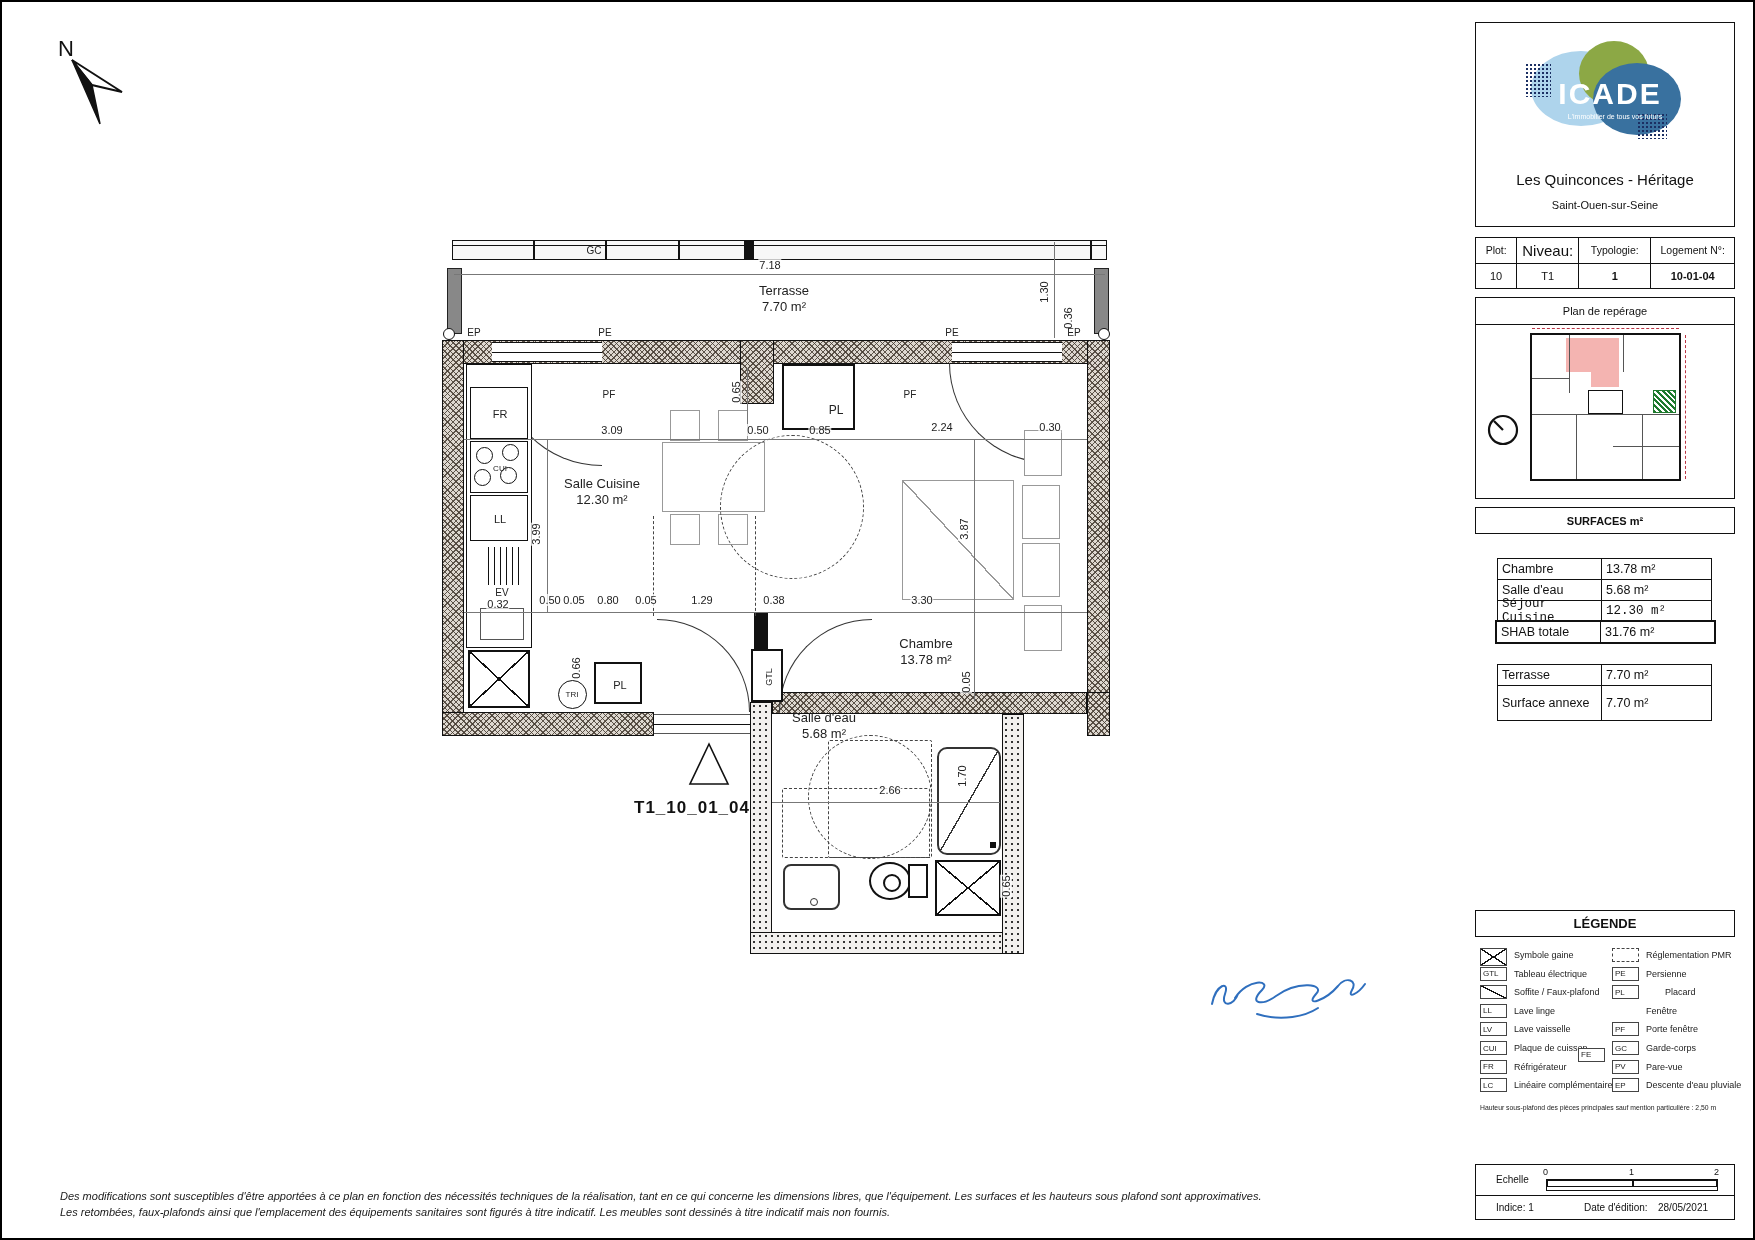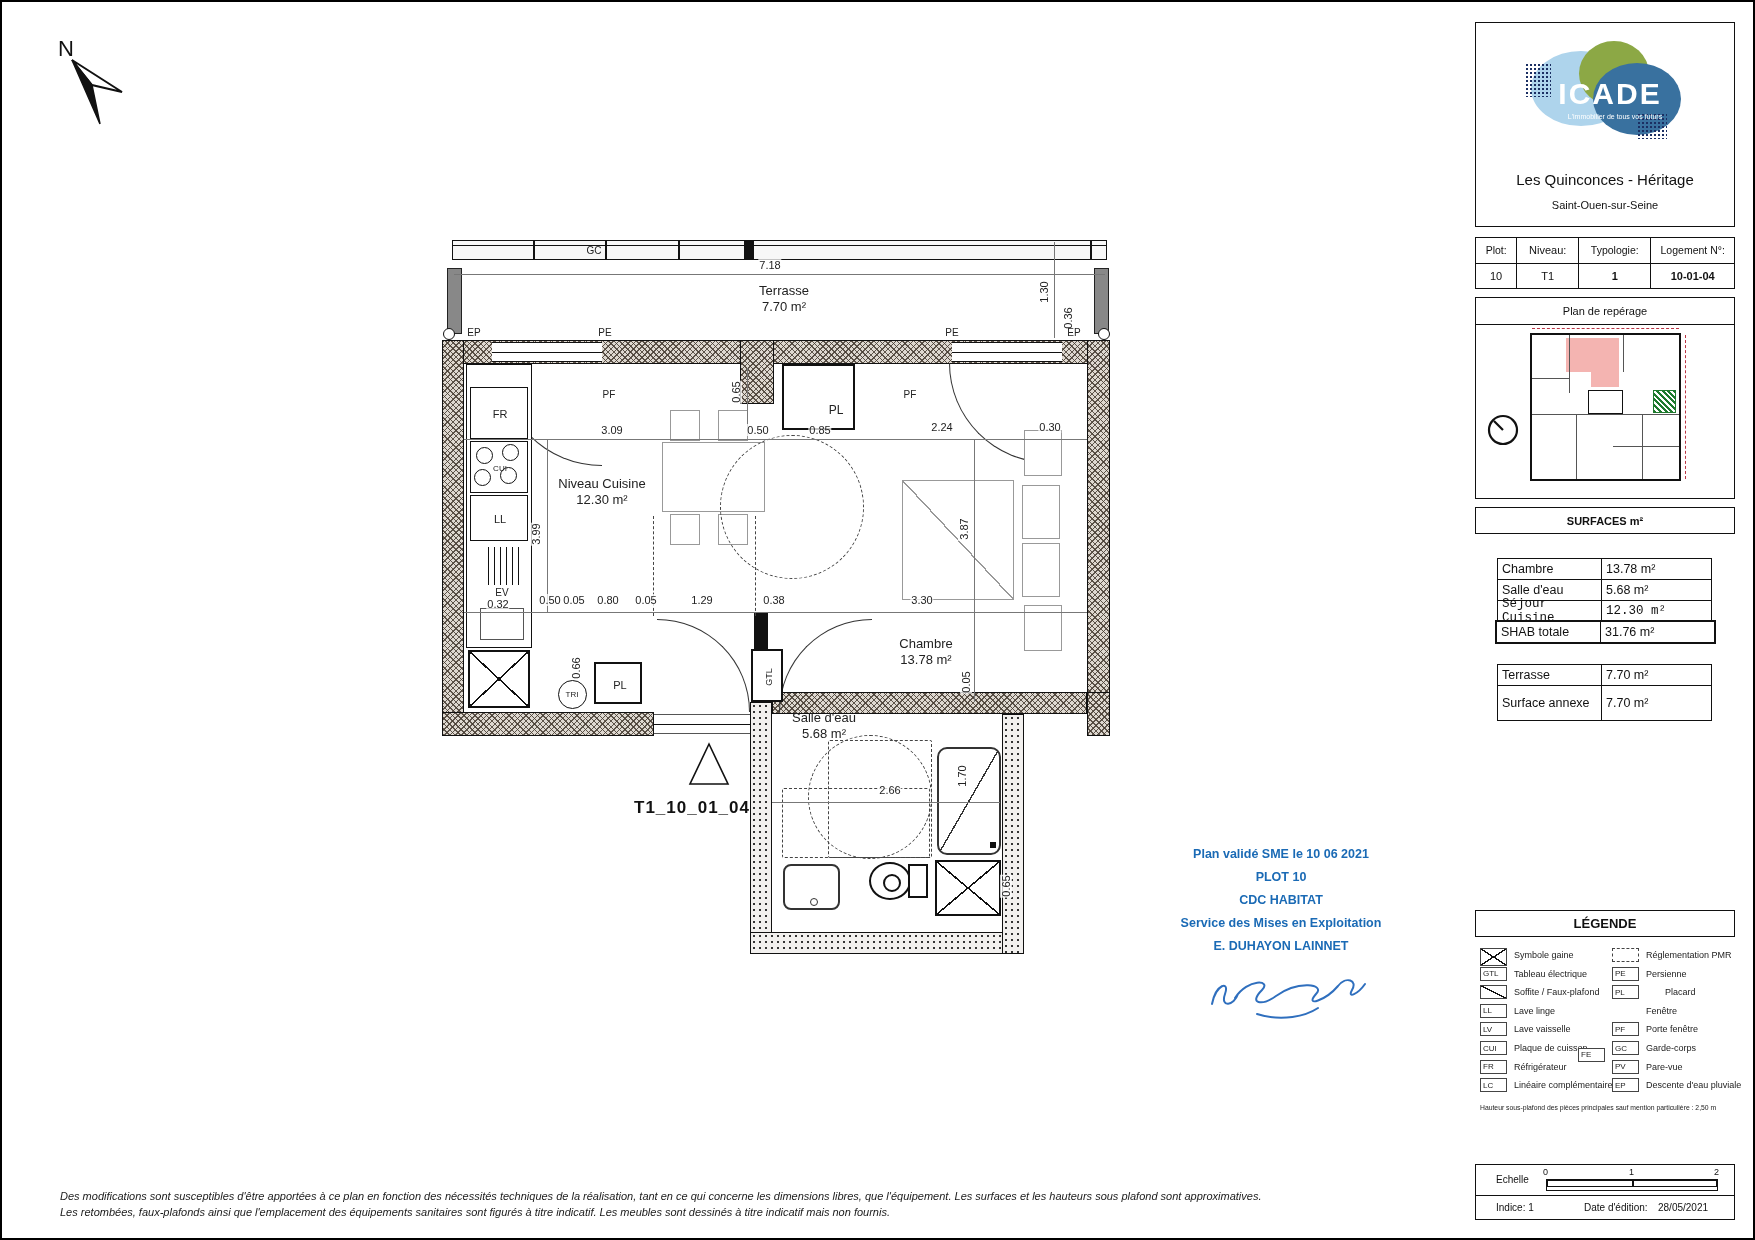--- a/index.html
+++ b/index.html
@@ -163,27 +163,20 @@
   <div class="dl" style="left:545px;top:437px;width:1px;height:173px;"></div>
   <div class="dl" style="left:972px;top:437px;width:1px;height:263px;"></div>
   <div class="dl" style="left:770px;top:800px;width:228px;height:1px;"></div>
   <div class="dl" style="left:745px;top:366px;width:1px;height:58px;"></div>
 
   <svg class="abs" style="left:686px;top:738px;" width="42" height="48" viewBox="0 0 42 48">
     <polygon points="21,4 40,44 2,44" fill="none" stroke="#111" stroke-width="1.6"></polygon>
   </svg>
   <div class="abs" style="left:690px;top:796px;transform:translateX(-50%);font-size:17px;font-weight:bold;letter-spacing:1px;">T1_10_01_04</div>
 
-  <div id="stamp" class="abs" style="left:1138px;top:845px;width:282px;text-align:center;">
-      <div class="stamp-line" style="position: static;">Plan validé SME le 10 06 2021</div>
-      <div class="stamp-line" style="position: static;">PLOT 10</div>
-      <div class="stamp-line" style="position: static;">CDC HABITAT</div>
-      <div class="stamp-line" style="position: static;">Service des Mises en Exploitation</div>
-      <div class="stamp-line" style="position: static;">E. DUHAYON LAINNET</div>
-    </div>
   <svg class="abs" style="left:1200px;top:962px;" width="170" height="60" viewBox="0 0 170 60">
     <path d="M10,40 C14,20 28,16 23,30 C18,44 32,42 36,30 M33,34 C46,14 70,16 60,26 C46,40 60,42 74,32 C96,16 124,20 114,30 C102,44 124,36 136,22 C144,12 156,16 150,26 C145,35 156,30 163,20 M55,50 C80,58 104,52 116,44" fill="none" stroke="#2f6fbe" stroke-width="2" stroke-linecap="round"></path>
   </svg>
 
   <div id="disclaimer">
     <div>Des modifications sont susceptibles d'être apportées à ce plan en fonction des nécessités techniques de la réalisation, tant en ce qui concerne les dimensions libres, que l'équipement. Les surfaces et les hauteurs sous plafond sont approximatives.</div>
     <div>Les retombées, faux-plafonds ainsi que l'emplacement des équipements sanitaires sont figurés à titre indicatif. Les meubles sont dessinés à titre indicatif mais non fournis.</div>
   </div>
 
   <div class="sb" style="top:20px;height:205px;">
@@ -196,21 +189,21 @@
       <div class="abs" style="left:14px;top:36px;width:130px;text-align:center;font-size:30px;font-weight:bold;color:#fff;letter-spacing:2px;">ICADE</div>
       <div class="abs" style="left:24px;top:72px;width:120px;text-align:center;font-size:7px;color:#fff;">L'immobilier de tous vos futurs</div>
     </div>
     <div class="abs" style="left:0;top:148px;width:100%;text-align:center;font-size:15px;">Les Quinconces - Héritage</div>
     <div class="abs" style="left:0;top:176px;width:100%;text-align:center;font-size:11px;">Saint-Ouen-sur-Seine</div>
   </div>
 
   <div class="sb" style="top:235px;height:52px;display:flex;flex-direction:column;">
     <div style="flex:1;display:flex;border-bottom:1.5px solid #111;">
       <div class="scell" style="flex:0 0 16%;border-right:1.5px solid #111;font-size:10.5px;justify-content:center;">Plot:</div>
-      <div class="scell" style="flex:0 0 24%;border-right:1.5px solid #111;font-size:11px;justify-content:center;">Niveau:</div>
+      <div class="scell" style="flex:0 0 24%;border-right:1.5px solid #111;font-size:15px;justify-content:center;">Niveau:</div>
       <div class="scell" style="flex:0 0 28%;border-right:1.5px solid #111;font-size:10.5px;justify-content:center;">Typologie:</div>
       <div class="scell" style="flex:1;font-size:10.5px;justify-content:center;">Logement N°:</div>
     </div>
     <div style="flex:1;display:flex;">
       <div class="scell" style="flex:0 0 16%;border-right:1.5px solid #111;font-size:11px;justify-content:center;">10</div>
       <div class="scell" style="flex:0 0 24%;border-right:1.5px solid #111;font-size:11px;font-weight:normal;justify-content:center;">T1</div>
       <div class="scell" style="flex:0 0 28%;border-right:1.5px solid #111;font-size:11px;font-weight:bold;justify-content:center;">1</div>
       <div class="scell" style="flex:1;font-size:11px;font-weight:bold;justify-content:center;">10-01-04</div>
     </div>
   </div>
@@ -322,21 +315,21 @@
     <div class="codef" style="left:1072px;top:330px;">EP</div>
     <div class="codef" style="left:603px;top:330px;">PE</div>
     <div class="codef" style="left:950px;top:330px;">PE</div>
     <div class="codef" style="left:607px;top:392px;">PF</div>
     <div class="codef" style="left:908px;top:392px;">PF</div>
     <div class="room" style="left:782px;top:281px;">
       <div style="position: static;">Terrasse</div>
       <div style="position: static;">7.70 m²</div>
     </div>
     <div class="room" style="left:600px;top:474px;">
-      <div style="position: static;">Niveau Cuisine</div>
+      <div style="position: static;">Salle Cuisine</div>
       <div style="position: static;">12.30 m²</div>
     </div>
     <div class="room" style="left:924px;top:634px;">
       <div style="position: static;">Chambre</div>
       <div style="position: static;">13.78 m²</div>
     </div>
     <div class="room" style="left:822px;top:708px;">
       <div style="position: static;">Salle d'eau</div>
       <div style="position: static;">5.68 m²</div>
     </div>

